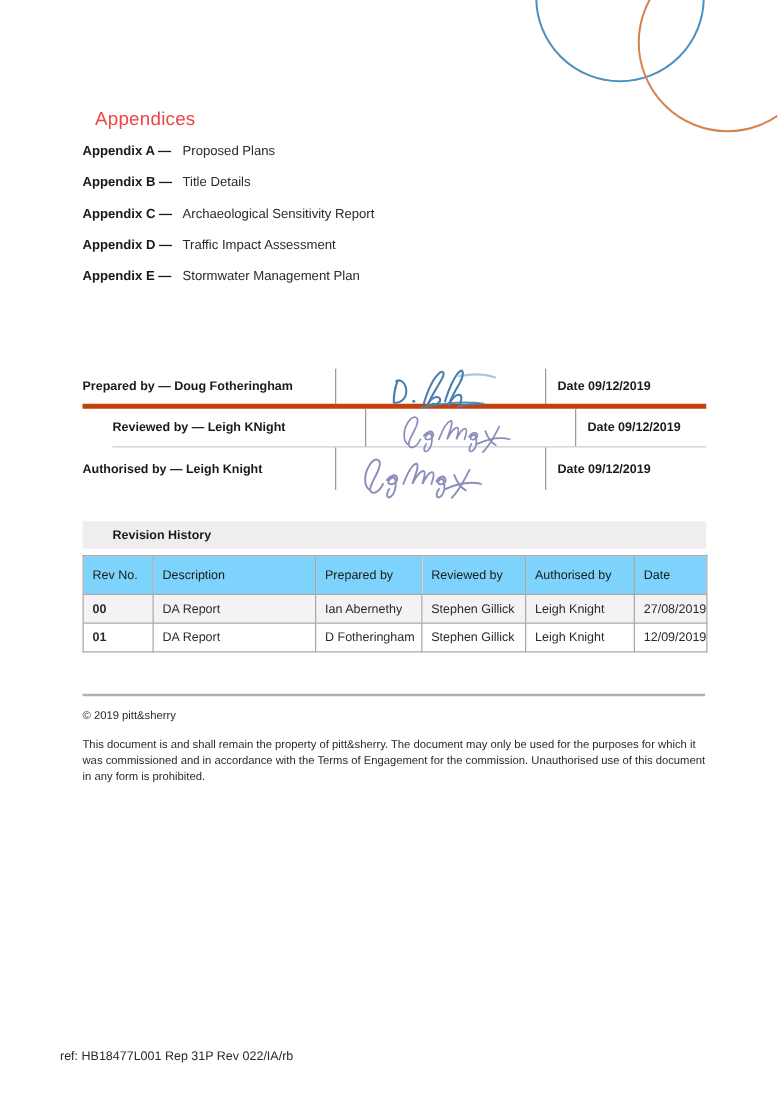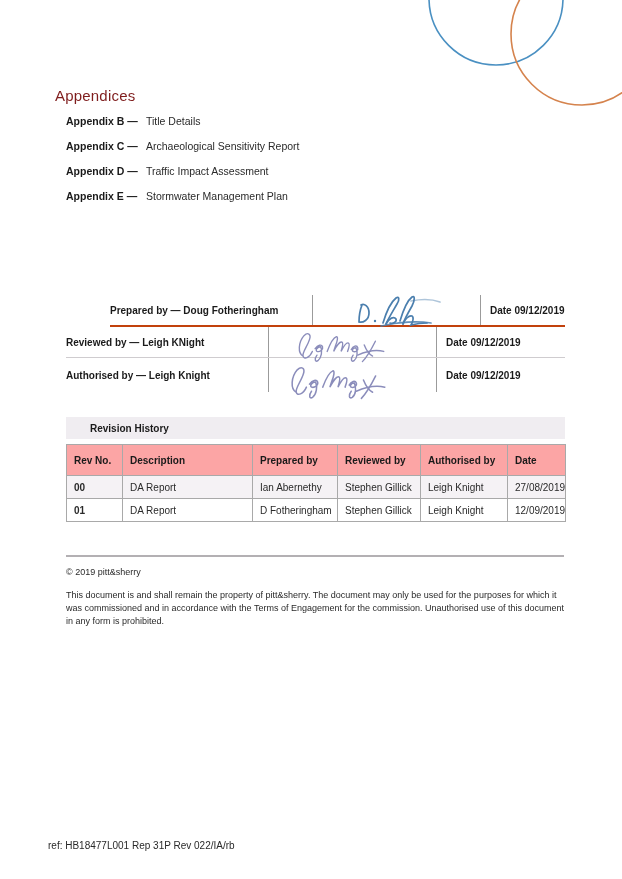--- a/index.html
+++ b/index.html
@@ -11,33 +11,33 @@
     overflow:hidden;
     font-family:"Liberation Sans", sans-serif;
     color:#222222;
   }
 
   
   .decor { position:absolute; top:0; left:0; width:622px; height:140px; }
 
   
   .heading {
-    position:absolute; left:55px; top:87px;
-    font-size:15px; color:#7f1d1d; letter-spacing:0.2px;
+    position:absolute; left:76px; top:87px;
+    font-size:15px; color:#ef4444; letter-spacing:0.2px;
   }
   .appendix-list { position:absolute; left:66px; top:108px; width:420px; list-style:none; }
   .appendix-item { display:flex; height:25px; align-items:center; font-size:10.5px; }
   .appendix-item .lab { width:80px; font-weight:bold; color:#1a1a1a; }
   .appendix-item .ttl { color:#2a2a2a; }
 
   
   .signoff { position:absolute; left:66px; top:295px; width:499px; }
   .signoff-row { display:grid; grid-template-columns:202px 169px 128px; position:relative; }
-  .signoff-row.r1 { height:32px; border-bottom:2px solid #c2410c;margin-left:44px; }
-  .signoff-row.r2 { height:31px; border-bottom:1px solid #cfcccf; }
+  .signoff-row.r1 { height:32px; border-bottom:4px solid #c2410c; }
+  .signoff-row.r2 { height:31px; border-bottom:1px solid #cfcccf;margin-left:24px; }
   .signoff-row.r3 { height:34px; }
   .signoff .cell { display:flex; align-items:center; font-size:10px; font-weight:bold; color:#1a1a1a; }
   .signoff .sig-cell { position:relative; border-left:1px solid #9b9b9b; border-right:1px solid #9b9b9b; }
   .signoff .date-cell { padding-left:9px; }
   .sig-art { position:absolute; }
 
   
   .rev-band {
     position:absolute; left:66px; top:417px; width:499px; height:22px;
     background:#f0edf1; display:flex; align-items:center; padding-left:24px;
@@ -45,21 +45,21 @@
   }
   .rev-table {
     position:absolute; left:66px; top:444px;
     border-collapse:collapse; table-layout:fixed; width:499px;
     font-size:10px; color:#2a2a2a;
   }
   .rev-table th, .rev-table td {
     border:1px solid #a9a9a9; text-align:left; padding:0 4px 0 7px;
     overflow:hidden; white-space:nowrap;
   }
-  .rev-table th { height:31px; font-weight:bold; color:#1a1a1a; background:#fca5a5; }
+  .rev-table th { height:31px; font-weight:normal; color:#1a1a1a; background:#7dd3fc; }
   .rev-table td { height:23px; }
   .rev-table tr.tint td { background:#f5f2f5; }
   .rev-table td.revno { font-weight:bold; }
 
   .divider { position:absolute; left:66px; top:555px; width:498px; height:2px; background:#b3b0b3; }
 
   .copyright { position:absolute; left:66px; top:567px; font-size:9px; color:#2a2a2a; }
   .disclaimer {
     position:absolute; left:66px; top:589px; width:500px;
     font-size:9px; line-height:13px; color:#2a2a2a;
@@ -73,20 +73,24 @@
 <div class="page">
 
   <svg class="decor" viewBox="0 0 622 140" xmlns="http://www.w3.org/2000/svg" aria-hidden="true">
     <circle cx="496" cy="-2" r="67" fill="none" stroke="#4a90c2" stroke-width="1.6"></circle>
     <circle cx="582" cy="34" r="71" fill="none" stroke="#d5834d" stroke-width="1.6"></circle>
   </svg>
 
   <div class="heading">Appendices</div>
 
   <ul class="appendix-list">
+    <li class="appendix-item">
+      <span class="lab">Appendix A —</span>
+      <span class="ttl">Proposed Plans</span>
+    </li>
     <li class="appendix-item">
       <span class="lab">Appendix B —</span>
       <span class="ttl">Title Details</span>
     </li>
     <li class="appendix-item">
       <span class="lab">Appendix C —</span>
       <span class="ttl">Archaeological Sensitivity Report</span>
     </li>
     <li class="appendix-item">
       <span class="lab">Appendix D —</span>

